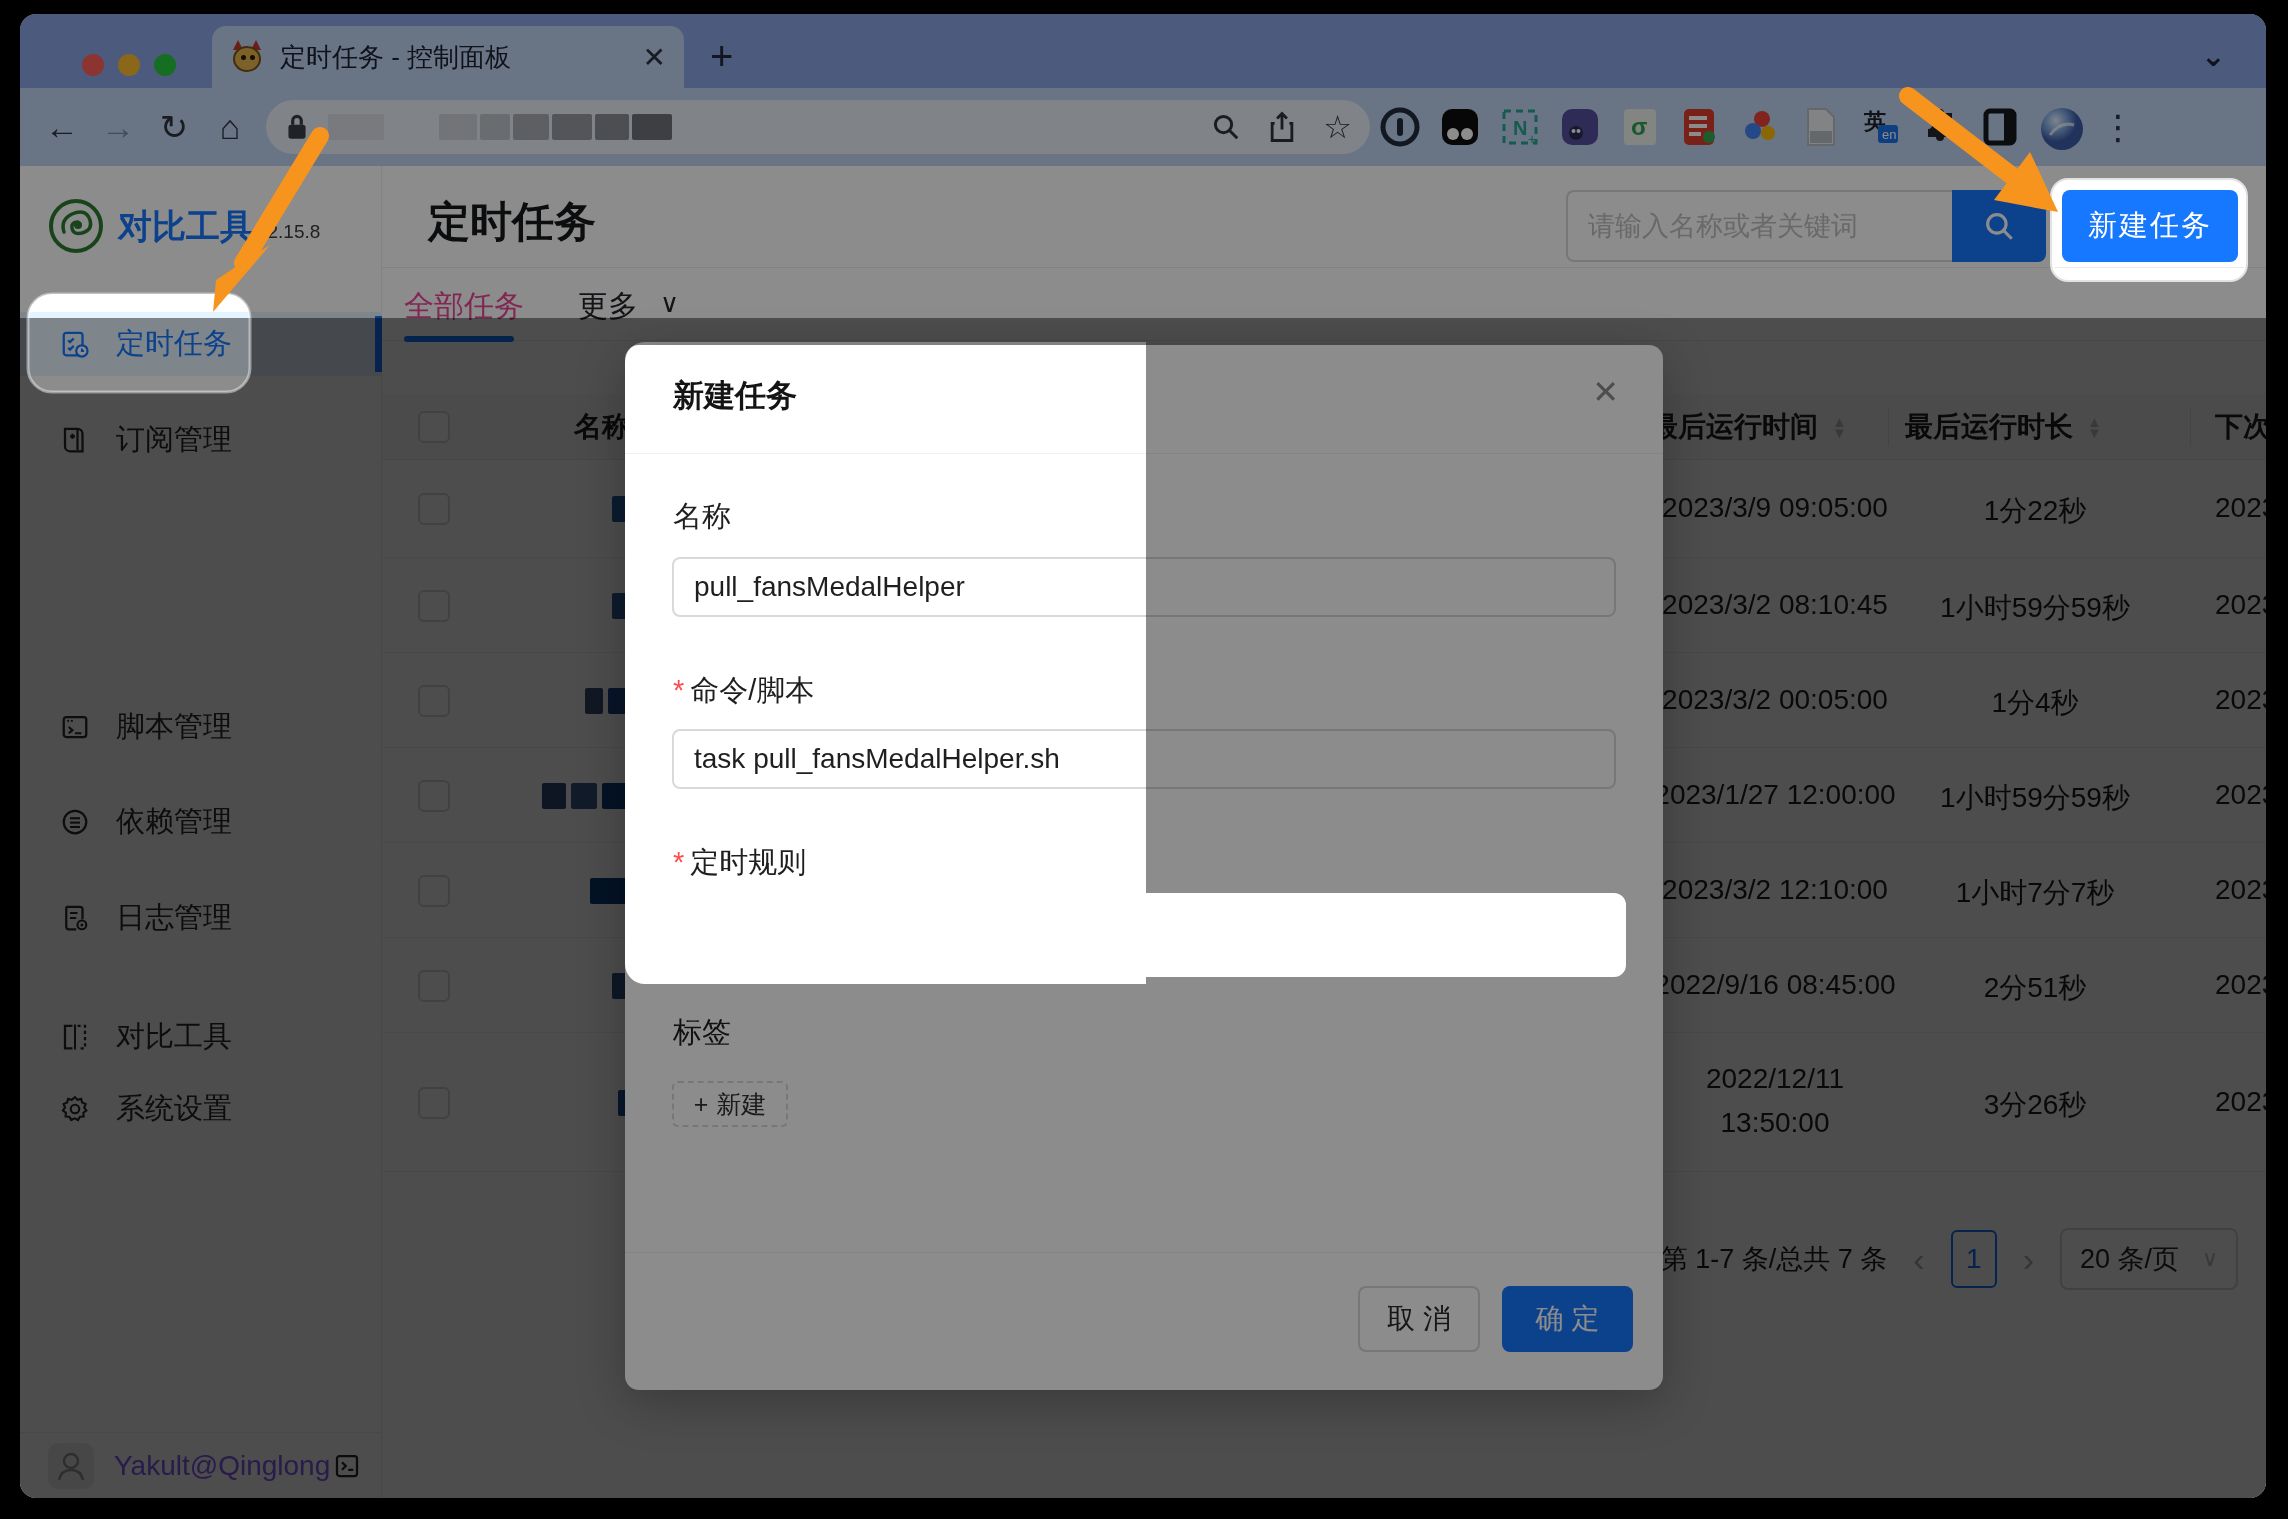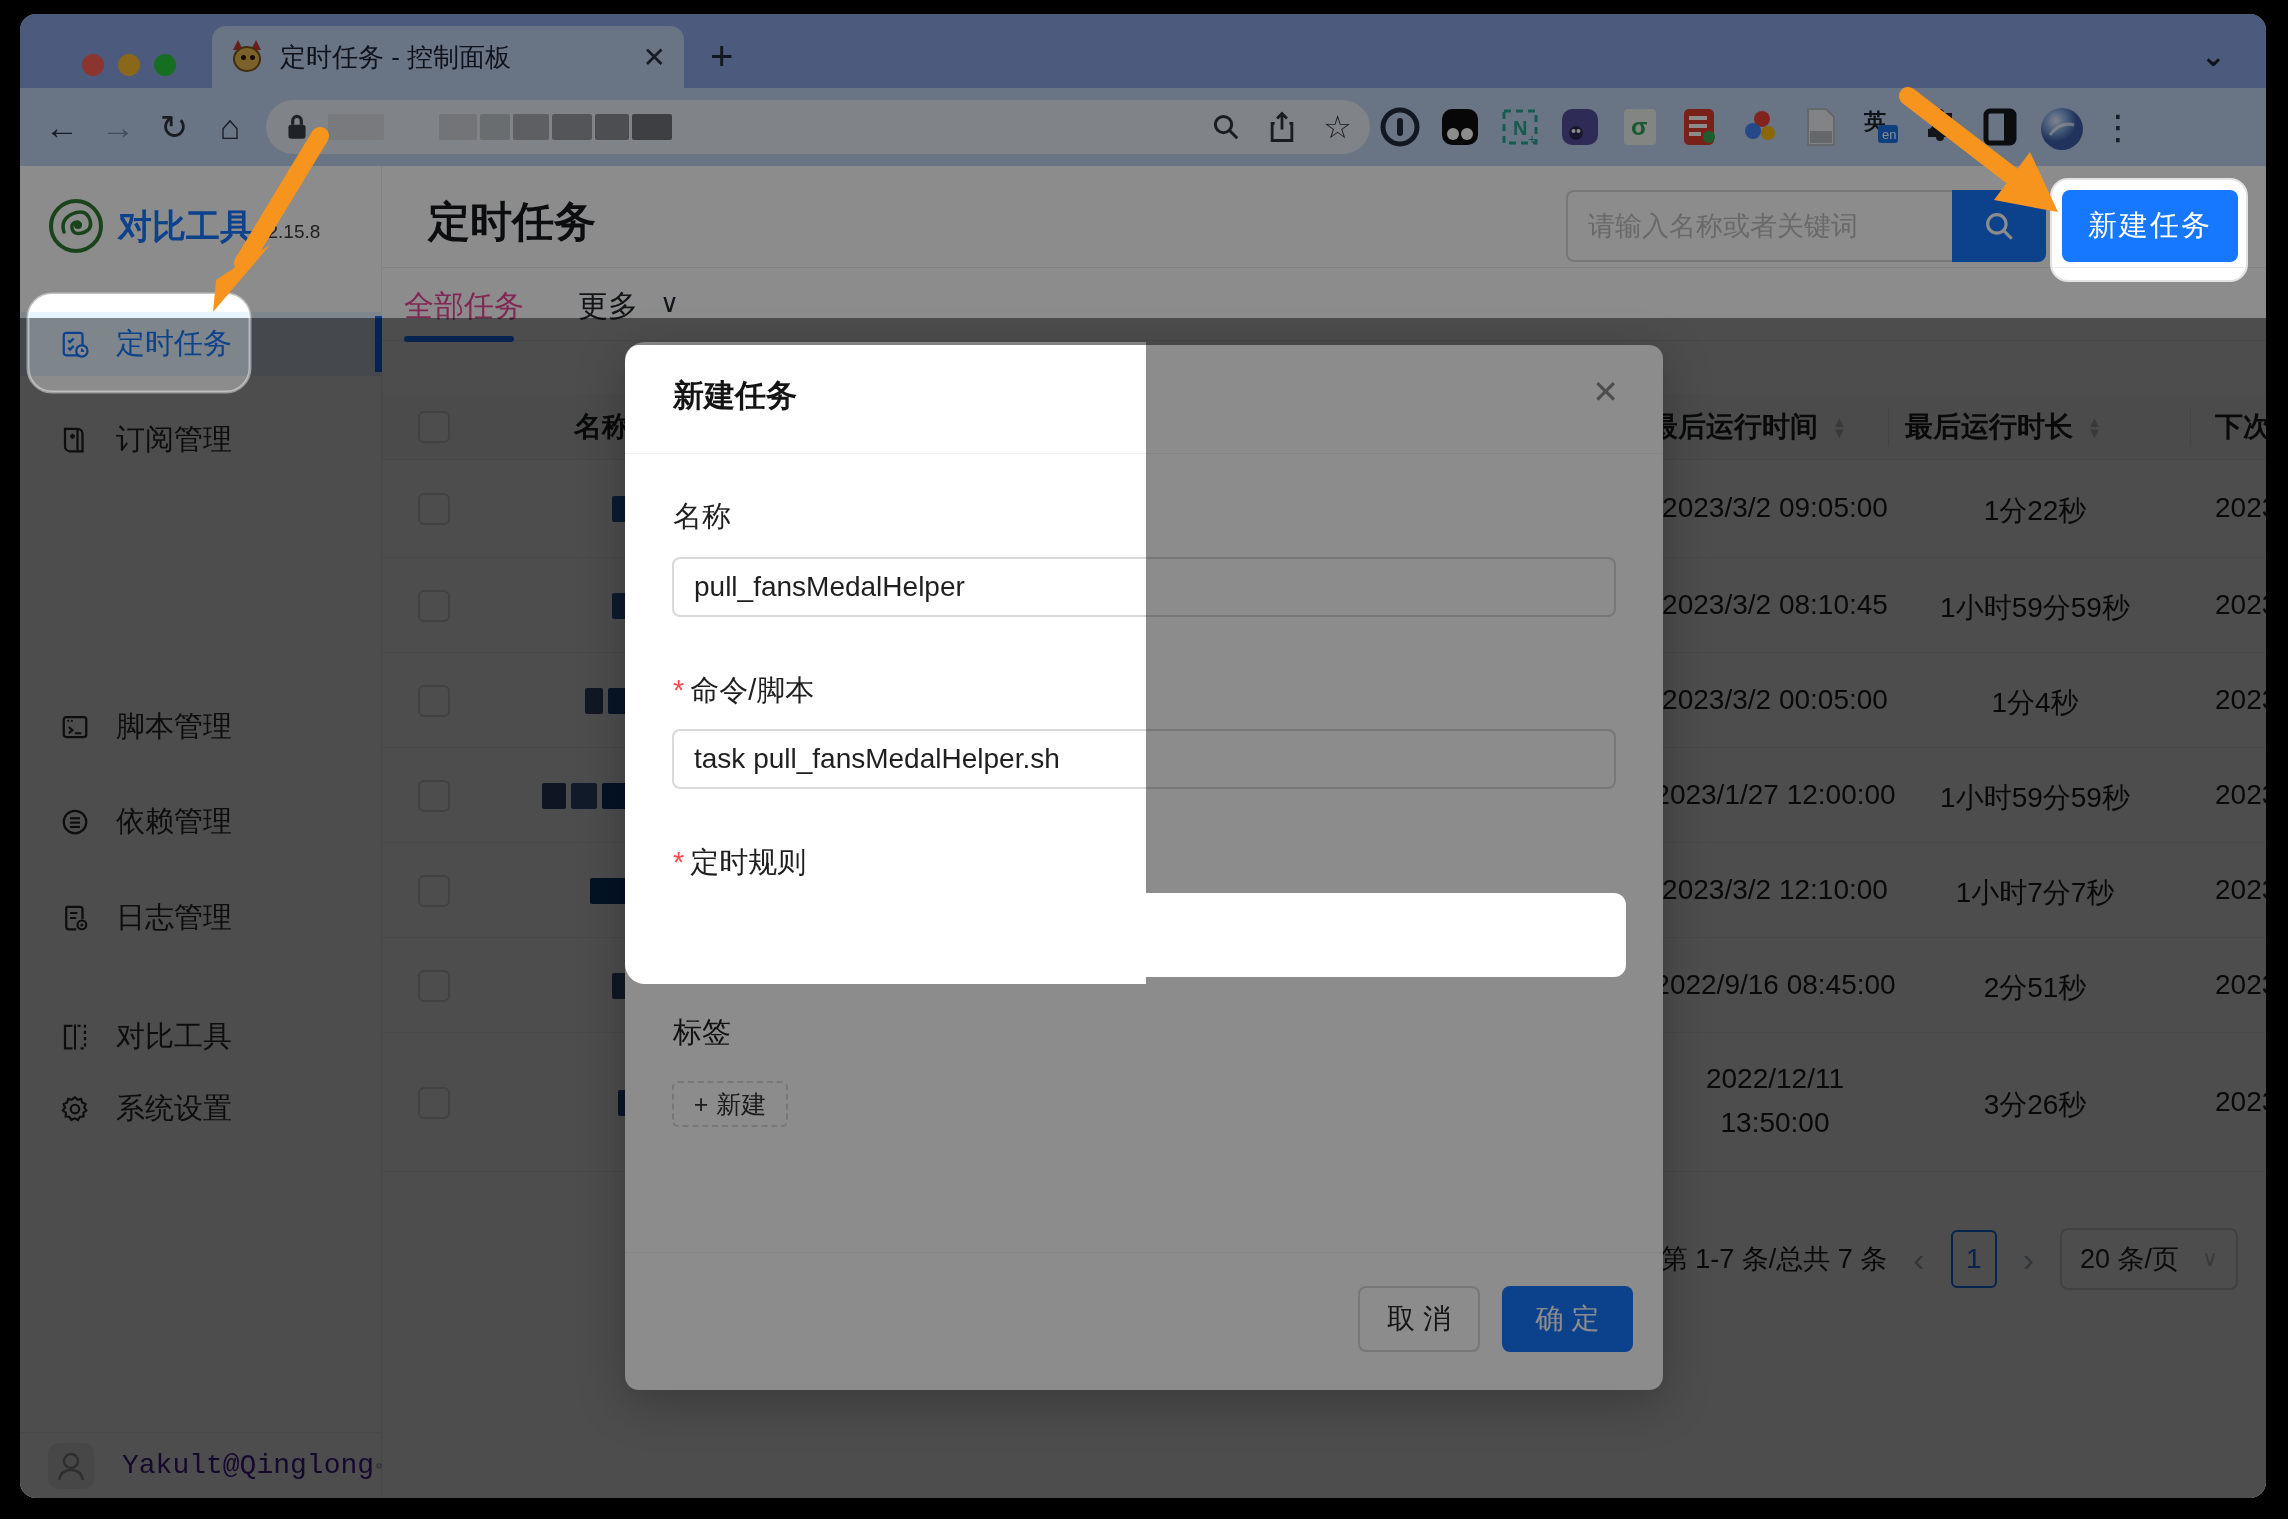--- a/index.html
+++ b/index.html
@@ -47,21 +47,21 @@
   .menu-item { position:absolute; left:0; width:362px; height:64px; display:flex; align-items:center;
     color:#2e2e2e; }
   .menu-item .mi-ico { width:30px; height:30px; margin-left:40px; flex:none; }
   .menu-item .mi-label { font-size:29px; margin-left:26px; white-space:nowrap; }
   .menu-item.active { background:#e6f4ff; color:#1677ff; }
   .menu-item.active .active-bar { position:absolute; right:0; top:4px; width:7px; height:56px; background:#1677ff; }
   #side-footer { position:absolute; left:0; bottom:0; width:362px; height:66px; border-top:1px solid #eeeeee;
     display:flex; align-items:center; }
   #side-avatar { width:46px; height:46px; border-radius:10px; background:#ededed; margin-left:28px;
     position:relative; flex:none; }
-  #side-user { font-size:28px; color:#4c1d95; margin-left:28px; white-space:nowrap;font-family:Liberation Mono, monospace; }
+  #side-user { font-size:28px; color:#8b5cf6; margin-left:20px; white-space:nowrap; }
 
   
   #main { position:absolute; left:362px; top:0; width:1884px; height:100%; background:#fff; }
   #page-title { position:absolute; left:46px; top:28px; font-size:42px; font-weight:bold; color:#17181a; }
   #search-input { position:absolute; left:1184px; top:24px; width:386px; height:72px;
     border:2px solid #d9d9d9; border-right:none; border-radius:8px 0 0 8px; font-size:27px;
     color:#1f1f1f; padding-left:20px; background:#fff; outline:none; }
   #search-input::placeholder { color:#bfbfbf; }
   #search-btn { position:absolute; left:1570px; top:24px; width:94px; height:72px; background:#1677ff;
     border-radius:0 8px 8px 0; display:flex; align-items:center; justify-content:center; }
@@ -399,21 +399,21 @@
         <span class="col-sep" style="left:1808px"></span>
         <span class="th" style="left:1833px">下次运行时间</span>
       </div>
 
       <div id="tbody">
           <div class="trow" style="top: 294px; height: 98px;">
             <span class="checkbox" style="position:absolute;left:36px;top:33px"></span>
             <span class="cen-wrap" style="right:1634px;top:36px">
               <span class="cen" style="width:20px;background:#245a9e"></span>
             </span>
-            <span class="cell" style="left:1268px;top:32px;width:250px;text-align:center">2023/3/2 09:05:00</span>
+            <span class="cell" style="left:1268px;top:32px;width:250px;text-align:center">2023/3/9 09:05:00</span>
             <span class="cell" style="left:1523px;top:32px;width:260px;text-align:center">1分22秒</span>
             <span class="cell" style="left:1833px;top:32px">2023/3</span>
           </div>
           <div class="trow" style="top: 392px; height: 95px;">
             <span class="checkbox" style="position:absolute;left:36px;top:31.5px"></span>
             <span class="cen-wrap" style="right:1634px;top:34.5px">
               <span class="cen" style="width:20px;background:#2d5a94"></span>
             </span>
             <span class="cell" style="left:1268px;top:30.5px;width:250px;text-align:center">2023/3/2 08:10:45</span>
             <span class="cell" style="left:1523px;top:30.5px;width:260px;text-align:center">1小时59分59秒</span>

